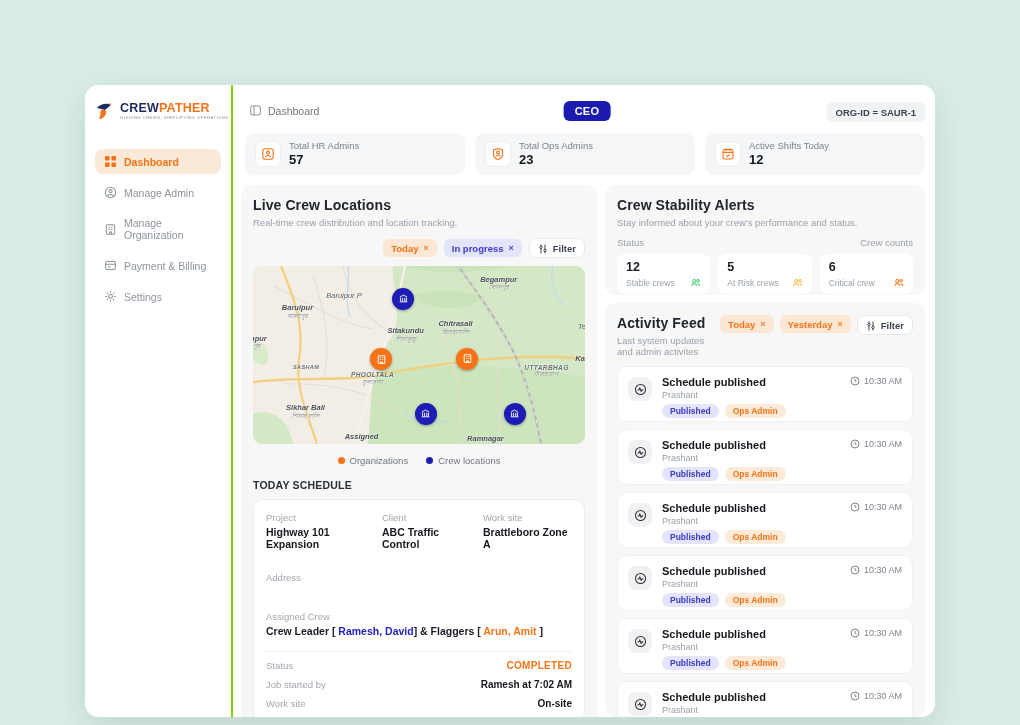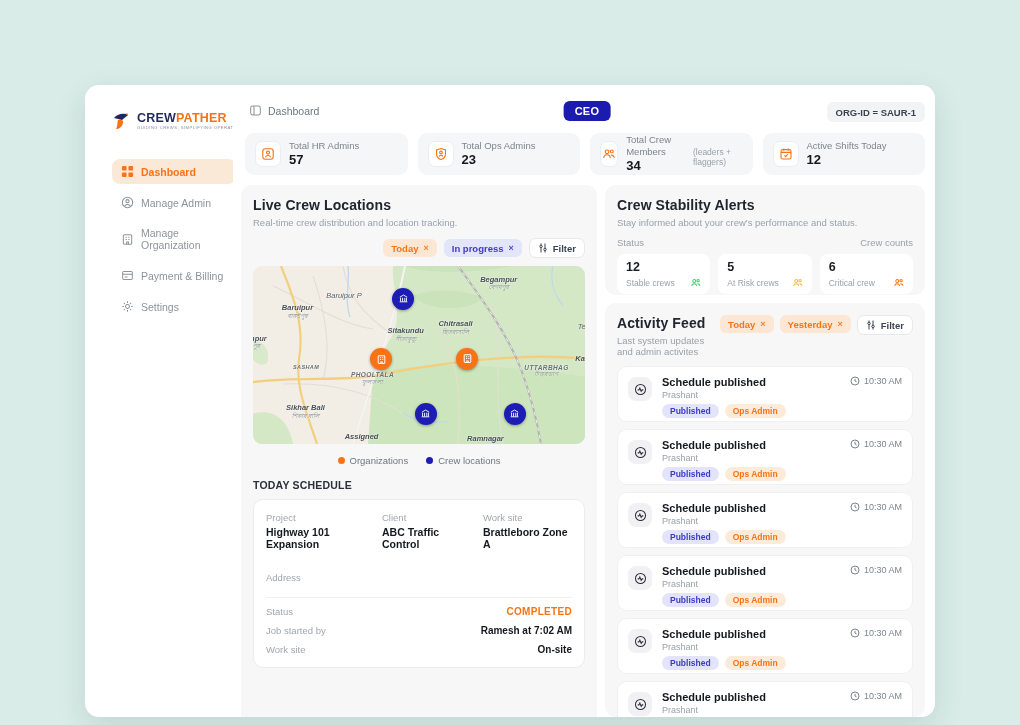--- a/index.html
+++ b/index.html
@@ -4,21 +4,21 @@
 <style>
   * { margin:0; padding:0; box-sizing:border-box; }
   html,body { width:1020px; height:725px; overflow:hidden; background:#d9ece7;
     font-family:"Liberation Sans", sans-serif; color:#191d26; }
   .app { position:absolute; left:85px; top:85px; width:850px; height:632px;
     background:#fff; border-radius:14px; box-shadow:0 10px 30px rgba(30,60,60,.12);
     overflow:hidden; }
 
   
   .sidebar { position:absolute; left:0; top:0; width:148px; height:100%;
-    background:#fff; border-right:4px solid #84cc16; padding:26px 10px;margin-left:17px; }
+    background:#fff; border-right:2px solid #84cc16; padding:16px 10px; }
   .logo-row { display:flex; align-items:flex-start; justify-content:space-between; }
   .brand { display:flex; gap:5px; align-items:center; }
   .brand-txt { line-height:1; }
   .brand-name { font-size:12.5px; font-weight:800; letter-spacing:.2px; }
   .brand-name .b1 { color:#1e2a5e; } .brand-name .b2 { color:#f97316; }
   .tagline { font-size:4.2px; color:#8a90a0; letter-spacing:.45px; margin-top:2px; white-space:nowrap; }
   .moon-btn { width:18px; height:18px; color:#9aa1ab; cursor:pointer; }
   .nav { margin-top:28px; display:flex; flex-direction:column; gap:6px; }
   .nav-item { display:flex; align-items:center; gap:7px; padding:6px 9px; border-radius:8px;
     font-size:10.5px; color:#8d939d; cursor:pointer; }
@@ -64,21 +64,21 @@
   .p-sub { font-size:9.5px; color:#9aa1ab; margin-top:4px; }
 
   .left-panel { left:8px; top:100px; width:356px; height:540px; padding:12px; }
   .chip-row { display:flex; justify-content:flex-end; align-items:center; gap:7px; margin-top:10px; }
   .chip { font-size:9.5px; font-weight:600; padding:3.5px 8px; border-radius:6px;
     display:inline-flex; gap:5px; align-items:center; cursor:pointer; }
   .chip .x { font-size:9px; opacity:.9; cursor:pointer; }
   .chip.orange { background:#fbe7d4; color:#f97316; }
   .chip.indigo { background:#e3e5f9; color:#4338ca; }
   .filter-btn { background:#fff; border:1px solid #e6e8eb; border-radius:7px; padding:3.5px 8px;
-    font-size:9.5px; font-weight:600; color:#3c4350; display:inline-flex; gap:5px; align-items:flex-start;
+    font-size:9.5px; font-weight:600; color:#3c4350; display:inline-flex; gap:5px; align-items:flex-end;
     cursor:pointer; }
   .filter-btn svg { width:10px; height:10px; color:#3c4350; }
 
   
   .map { position:relative; margin-top:8px; height:178px; border-radius:9px; overflow:hidden;
     background:#f2eee5; }
   .map svg.base { position:absolute; inset:0; width:100%; height:100%; }
   .mlabel { position:absolute; transform:translate(-50%,-50%); text-align:center; line-height:1.15;
     color:#4a4f58; font-size:7.5px; font-weight:700; text-shadow:0 0 2px #fff; white-space:nowrap;font-style:italic; }
   .mlabel.light { font-weight:400; color:#5b616b; }
@@ -244,35 +244,20 @@
             </svg>
           </div>
         <div class="stat-tx">
           <div class="stat-lb">Total Ops Admins</div>
           <div class="stat-vl">23</div>
         </div>
       </div>
       <div class="stat">
         <div class="stat-ic">
             <svg viewBox="0 0 14 14" fill="none" stroke="currentColor" stroke-width="1.1">
-              <circle cx="5" cy="4.8" r="1.8"></circle>
-              <path d="M1.8 11a3.2 3.2 0 0 1 6.4 0"></path>
-              <circle cx="9.8" cy="4.4" r="1.4"></circle>
-              <path d="M9 8.2a2.8 2.8 0 0 1 3.2 2.6"></path>
-            </svg>
-          </div>
-        <div class="stat-tx">
-          <div class="stat-lb">Total Crew Members</div>
-          <div class="stat-vl">34</div>
-        </div>
-        <div class="stat-note">(leaders + flaggers)</div>
-      </div>
-      <div class="stat">
-        <div class="stat-ic">
-            <svg viewBox="0 0 14 14" fill="none" stroke="currentColor" stroke-width="1.1">
               <rect x="2" y="2.6" width="10" height="9.4" rx="1.8"></rect>
               <path d="M2 5.4h10M4.8 1.4v2.4M9.2 1.4v2.4M5.4 8.4l1.2 1.2 2-2.2"></path>
             </svg>
           </div>
         <div class="stat-tx">
           <div class="stat-lb">Active Shifts Today</div>
           <div class="stat-vl">12</div>
         </div>
       </div>
     </div>
@@ -395,20 +380,26 @@
           <div>
             <div class="sc-lb">Work site</div>
             <div class="sc-vl">Brattleboro Zone A</div>
           </div>
         </div>
 
         <div class="sc-block">
           <div class="sc-lb">Address</div>
         </div>
 
+        <div class="sc-block" style="margin-top:28px">
+          <div class="sc-lb">Assigned Crew</div>
+          <div class="crew-line">
+            <span>Crew Leader [ </span><span class="blue">Ramesh, David</span><span>] &amp; Flaggers [ </span><span class="orange">Arun, Amit</span><span> ]</span>
+          </div>
+        </div>
 
         <div class="sc-div"></div>
 
         <div class="status-row">
           <span class="lb">Status</span>
           <span class="vl completed">COMPLETED</span>
         </div>
         <div class="status-row">
           <span class="lb">Job started by</span>
           <span class="vl">Ramesh at 7:02 AM</span>

